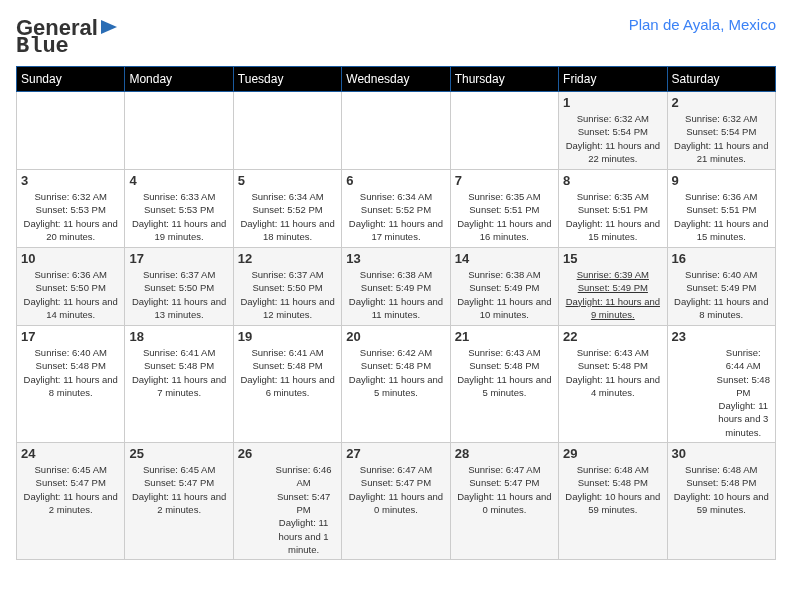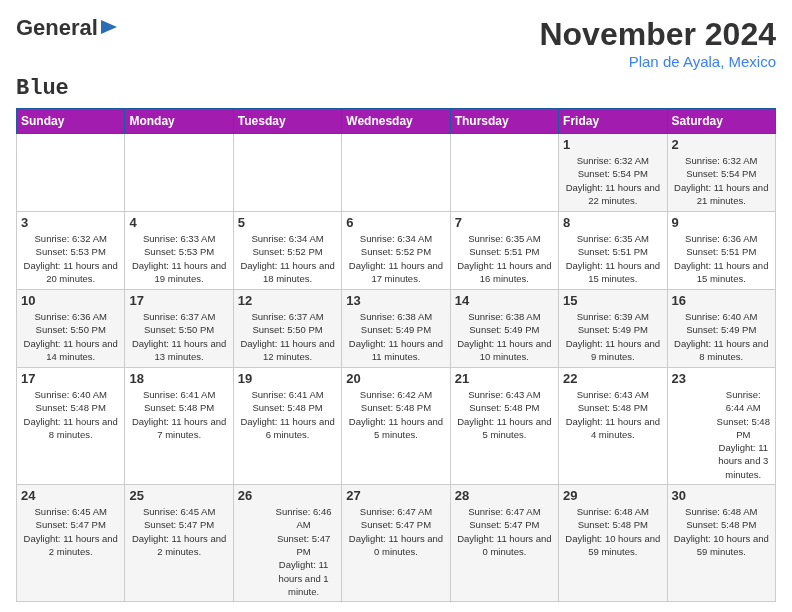--- a/index.html
+++ b/index.html
@@ -37,24 +37,24 @@
     .location {
       font-size: 15px;
       color: #3b82f6;
     }
     table {
       width: 100%;
       border-collapse: collapse;
       table-layout: fixed;
     }
     thead th {
-      background: #a21caf;
+      background: #000000;
       color: #fff;
       font-size: 12px;
-      font-weight: bold;
+      font-weight: normal;
       padding: 5px 4px;
       text-align: left;
       border: 1px solid #1a5a9e;
     }
     tbody td {
       border: 1px solid #ccc;
       vertical-align: top;
       padding: 3px 4px;
       font-size: 10px;
       color: #333;
@@ -79,34 +79,33 @@
     }
     .empty-cell {
       background: #fff !important;
     }
   </style>
 </head>
 <body>
 
 <div class="header">
   <div class="logo">
-    <div style="display:flex;flex-direction:column;align-items:flex-start;gap:42px;">
+    <div style="display:flex;flex-direction:column;align-items:flex-start;">
       <div style="display:flex;align-items:center;">
         <span class="logo-text"><span>General</span></span>
         <div style="margin-left:3px;margin-top:2px;">
           <svg width="18" height="18" viewBox="0 0 18 18">
             <polygon points="0,2 0,16 16,9" fill="#2a6db5"></polygon>
           </svg>
         </div>
       </div>
       <span class="logo-text blue" style="margin-top:-4px;font-family:Liberation Mono, monospace;">Blue</span>
     </div>
   </div>
   <div class="title-section">
-    <div class="month-title">November 2024</div>
     <div class="location">Plan de Ayala, Mexico</div>
   </div>
 </div>
 
 <table>
   <thead>
     <tr id="weekday-header">
         <th>Sunday</th>
         <th>Monday</th>
         <th>Tuesday</th>
@@ -206,21 +205,21 @@
 Daylight: 11 hours and 11 minutes.</div>
         </td>
         <td>
           <span class="day-num">14</span>
           <div class="cell-info" style="white-space: pre-line;">Sunrise: 6:38 AM
 Sunset: 5:49 PM
 Daylight: 11 hours and 10 minutes.</div>
         </td>
         <td>
           <span class="day-num">15</span>
-          <div class="cell-info" style="white-space: pre-line;">Sunrise: 6:39 AM
+          <div class="cell-info" style="white-space: pre-line; text-decoration: underline;">Sunrise: 6:39 AM
 Sunset: 5:49 PM
 Daylight: 11 hours and 9 minutes.</div>
         </td>
         <td>
           <span class="day-num">16</span>
           <div class="cell-info" style="white-space: pre-line;">Sunrise: 6:40 AM
 Sunset: 5:49 PM
 Daylight: 11 hours and 8 minutes.</div>
         </td>
       </tr>

